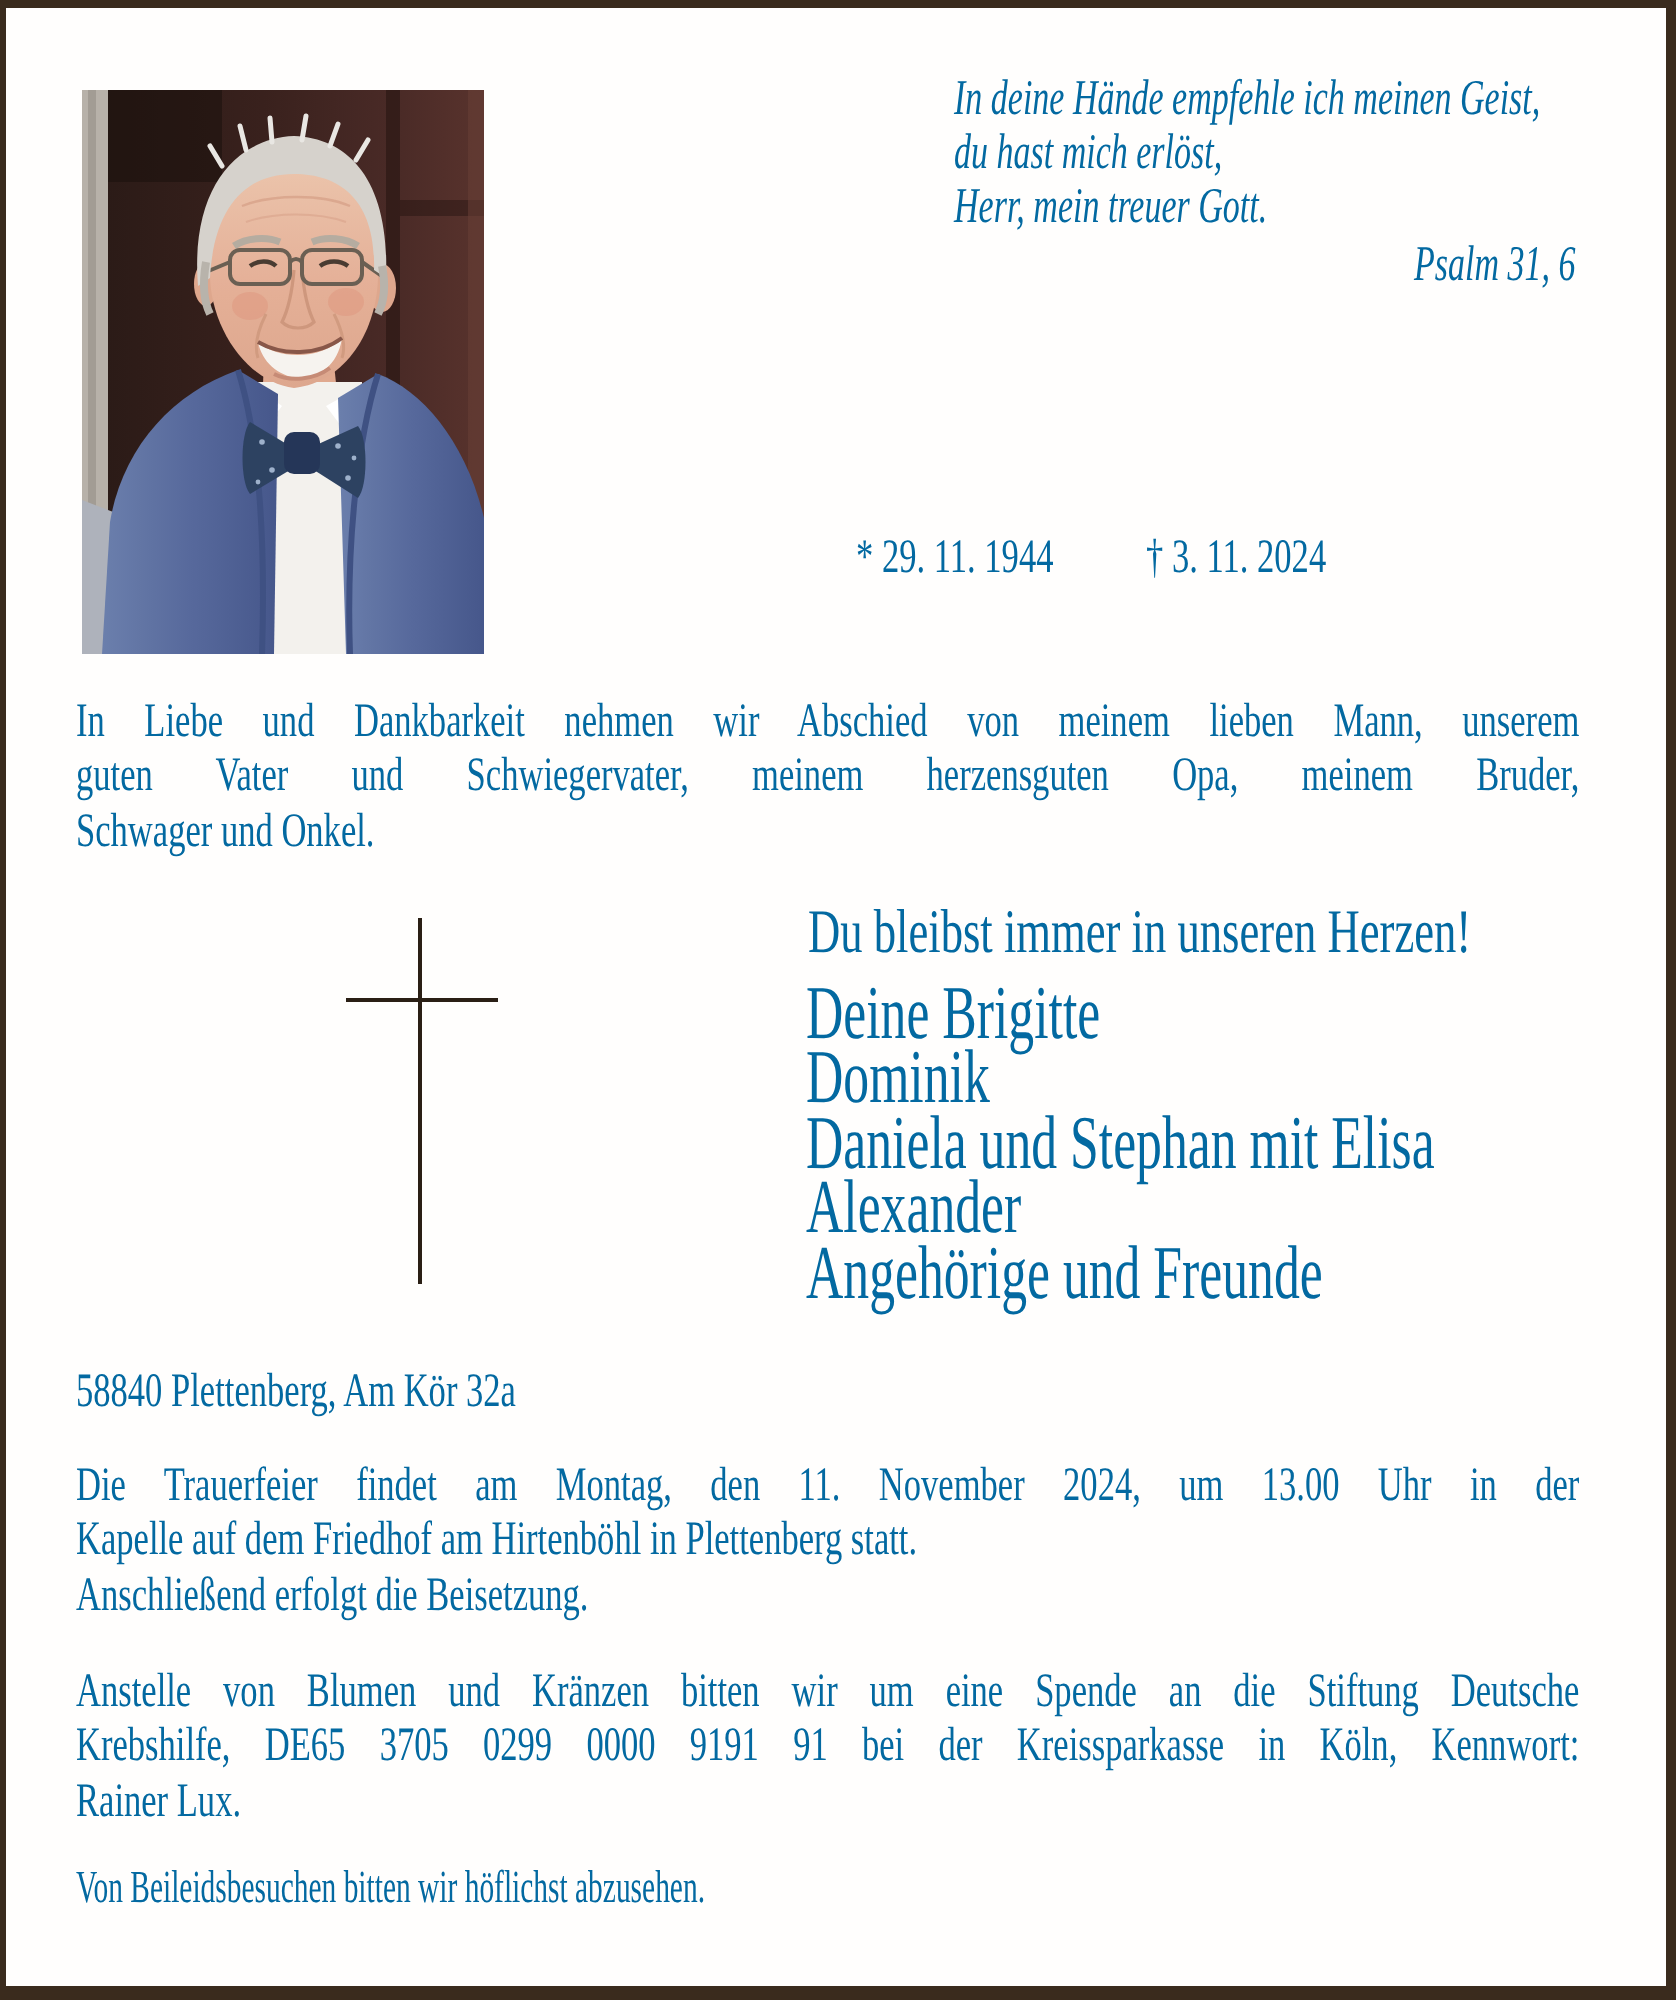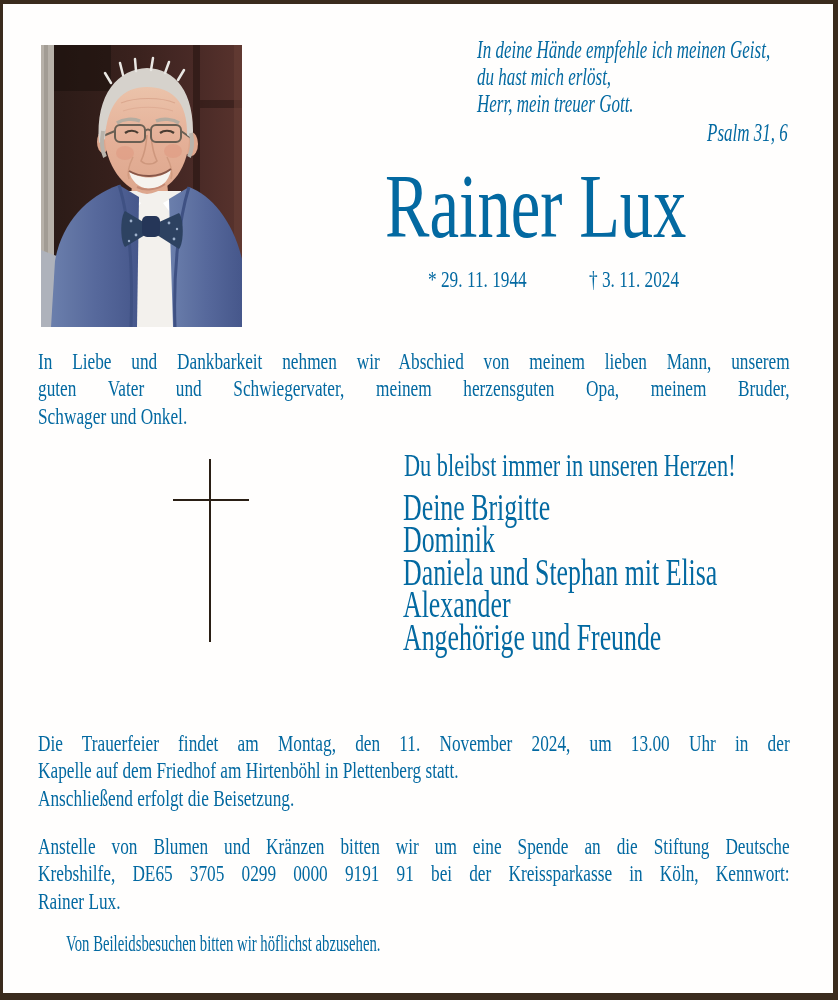--- a/index.html
+++ b/index.html
@@ -27,36 +27,36 @@
          font-style:italic;font-size:25px;line-height:27px;}
   .quote .cx{transform:scaleX(0.68);}
   .quote .attr{width:457px;text-align:right;margin-top:2px;}
 
   .name-wrap{position:absolute;left:240px;top:162px;width:592px;text-align:center;
              font-size:90px;line-height:90px;}
   .name-wrap .cxc{display:inline-block;white-space:nowrap;transform:scaleX(0.74);transform-origin:50% 0;}
 
   .date{position:absolute;top:266px;font-size:24px;line-height:27px;}
   .date-birth{left:398px;margin-left:30px;}
-  .date-death{left:589px;text-align:center;}
+  .date-death{left:573px;text-align:center;}
 
   .bodytext{font-size:24px;line-height:27.4px;}
   .intro{position:absolute;left:38px;top:348px;}
   .address{position:absolute;left:38px;top:683px;}
   .service{position:absolute;left:38px;top:730px;}
   .donation{position:absolute;left:38px;top:833px;}
 
   .cross-v{position:absolute;left:208.5px;top:459px;width:2.4px;height:183px;background:#2a1f15;}
   .cross-h{position:absolute;left:173px;top:498.8px;width:75.5px;height:2.4px;background:#2a1f15;}
 
   .farewell-heading{position:absolute;left:404px;top:450px;font-size:31px;line-height:31px;}
   .names{position:absolute;left:403px;top:491px;font-size:38px;line-height:32.4px;}
   .names .cx{transform:scaleX(0.68);}
 
-  .condolence{position:absolute;left:38px;top:930px;font-size:23px;line-height:27px;margin-left:28px;}
+  .condolence{position:absolute;left:38px;top:930px;font-size:23px;line-height:27px;}
   .condolence .cx{transform:scaleX(0.64);}
 </style>
 </head>
 <body>
 
 <div class="sheet">
 
   <div class="fr fr-top"></div>
   <div class="fr fr-left"></div>
   <div class="fr fr-right"></div>
@@ -148,23 +148,20 @@
     </svg>
   </div>
 
   <div class="quote">
     <span class="cx">In deine Hände empfehle ich meinen Geist,</span>
     <span class="cx">du hast mich erlöst,</span>
     <span class="cx">Herr, mein treuer Gott.</span>
     <span class="cx attr">Psalm 31, 6</span>
   </div>
 
-  <div class="name-wrap">
-    <span class="cxc">Rainer Lux</span>
-  </div>
 
   <div class="date date-birth">
     <span class="cx">* 29. 11. 1944</span>
   </div>
   <div class="date date-death">
     <span class="cx">† 3. 11. 2024</span>
   </div>
 
   <div class="intro bodytext">
     <span class="cx just">In Liebe und Dankbarkeit nehmen wir Abschied von meinem lieben Mann, unserem</span>
@@ -179,20 +176,23 @@
     <span class="cx">Du bleibst immer in unseren Herzen!</span>
   </div>
   <div class="names">
     <span class="cx">Deine Brigitte</span>
     <span class="cx">Dominik</span>
     <span class="cx">Daniela und Stephan mit Elisa</span>
     <span class="cx">Alexander</span>
     <span class="cx">Angehörige und Freunde</span>
   </div>
 
+  <div class="address bodytext">
+    <span class="cx">58840 Plettenberg, Am Kör 32a</span>
+  </div>
 
   <div class="service bodytext">
     <span class="cx just">Die Trauerfeier findet am Montag, den 11. November 2024, um 13.00 Uhr in der</span>
     <span class="cx">Kapelle auf dem Friedhof am Hirtenböhl in Plettenberg statt.</span>
     <span class="cx">Anschließend erfolgt die Beisetzung.</span>
   </div>
 
   <div class="donation bodytext">
     <span class="cx just">Anstelle von Blumen und Kränzen bitten wir um eine Spende an die Stiftung Deutsche</span>
     <span class="cx just">Krebshilfe, DE65 3705 0299 0000 9191 91 bei der Kreissparkasse in Köln, Kennwort:</span>

